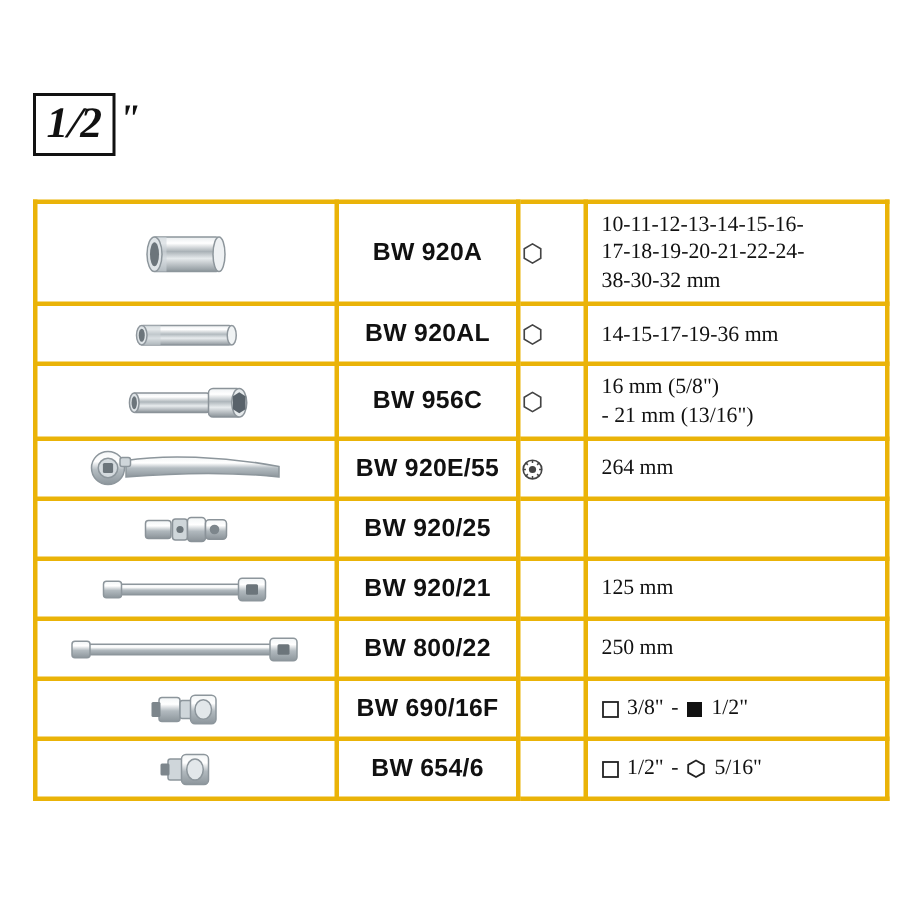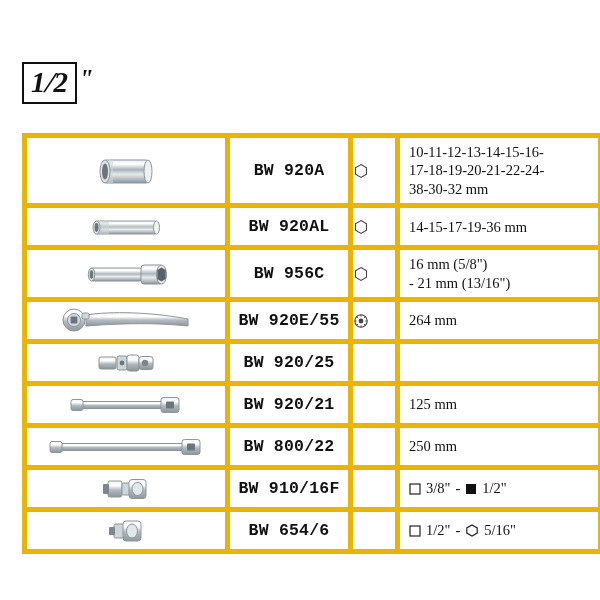--- a/index.html
+++ b/index.html
@@ -55,38 +55,38 @@
   
   .tbl {
     position: absolute;
     left: 22px;
     top: 133px;
     width: 556px;
     border-collapse: collapse;
     table-layout: fixed;
   }
   .tbl td {
-    border: 5px solid #eab308;
+    border: 3px solid #eab308;
     padding: 0;
     vertical-align: middle;
     background: #fff;
   }
   .c-img   { width: 198px; }
   .c-code  { width: 118px; }
   .c-sym   { width: 42px;  }
   .c-desc  { width: 198px; }
 
   .cell-img {
     height: 100%;
     display: flex;
     align-items: center;
     justify-content: center;
   }
   .code {
-    font-family: Liberation Mono, monospace;
+    font-family: Liberation Sans, sans-serif;
     font-weight: 700;
     font-size: 16.5px;
     text-align: center;
     letter-spacing: .2px;
     white-space: nowrap;
   }
   .desc {
     font-family: "Liberation Serif", serif;
     font-size: 14.5px;
     padding: 5px 4px 5px 9px;
@@ -386,21 +386,21 @@
           </defs>
           <rect x="12" y="6" width="14" height="16" rx="2" fill="url(#g8)" stroke="#8d969c"></rect>
           <rect x="26" y="8" width="8" height="12" rx="1.5" fill="#cfd6da" stroke="#8d969c"></rect>
           <rect x="33" y="4.5" width="17" height="19" rx="3" fill="url(#g8)" stroke="#8d969c"></rect>
           <ellipse cx="41.5" cy="14" rx="5.5" ry="6.5" fill="#e2e7ea" stroke="#8d969c"></ellipse>
           <rect x="7" y="9" width="6" height="10" rx="1" fill="#7d868c"></rect>
         </svg>
       </div>
     </td>
     <td class="c-code">
-      <div class="code">BW 910/16F</div>
+      <div class="code">BW 690/16F</div>
     </td>
     <td class="c-sym">
           <div class="sym"></div>
         </td>
     <td class="c-desc">
       <div class="desc" style="display:flex;align-items:center;gap:5px;">
         <span>
           <svg width="12" height="12" viewBox="0 0 12 12">
                 <rect x="1" y="1" width="10" height="10" fill="none" stroke="#222" stroke-width="1.2"></rect>
               </svg>

